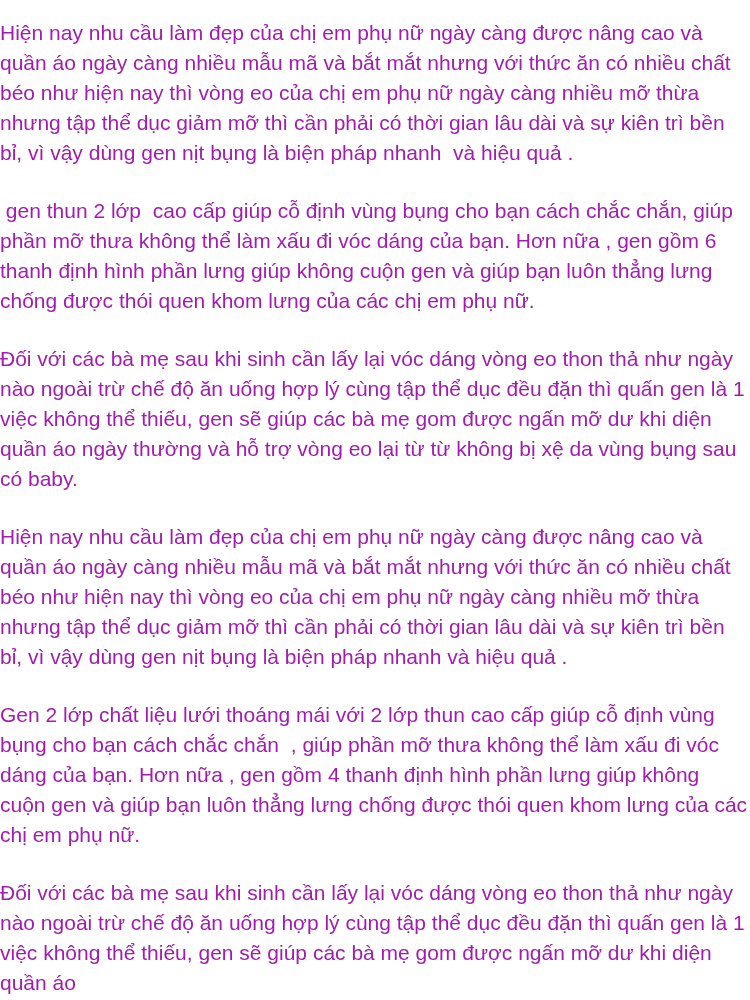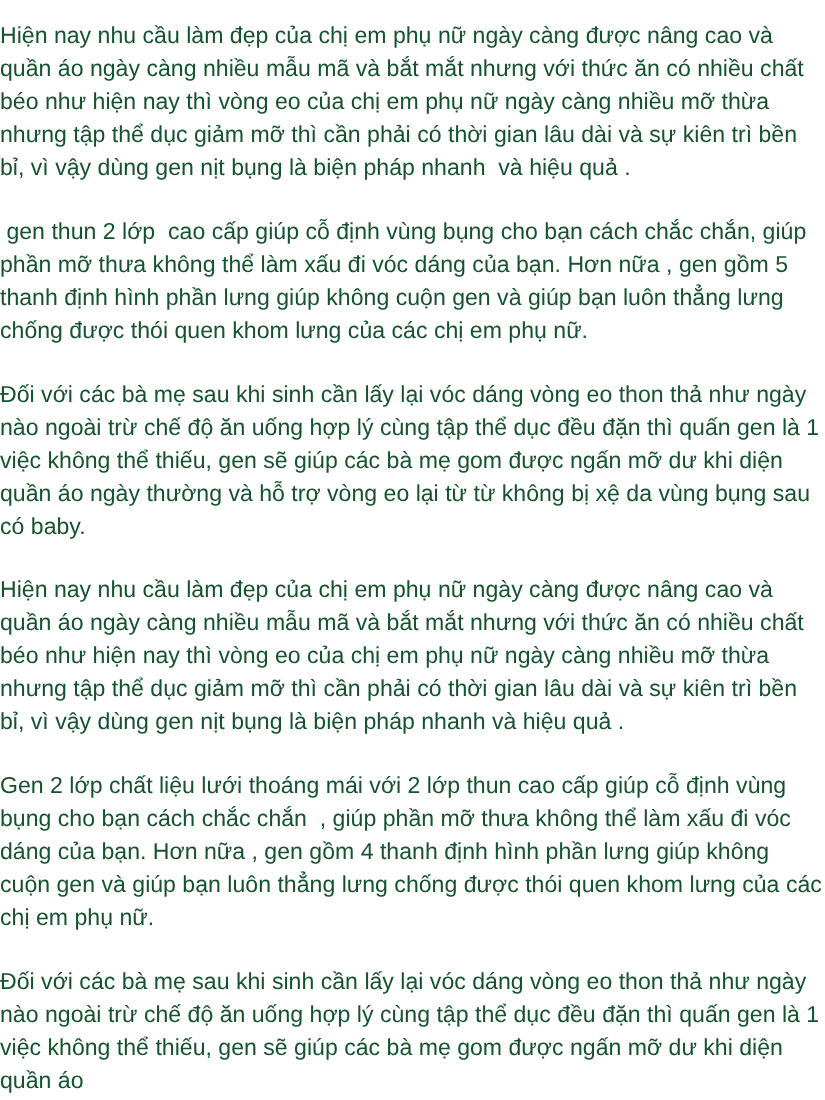--- a/index.html
+++ b/index.html
@@ -15,28 +15,28 @@
     background: #ffffff;
     box-sizing: border-box;
     padding: 18px 0 0 0;
   }
   .page p.body-paragraph {
     margin: 0 0 28px 0;
     padding: 0;
     font-family: "Liberation Sans", sans-serif;
     font-size: 21px;
     line-height: 30px;
-    color: #14532d;
+    color: #a21caf;
     white-space: pre-wrap;       
     overflow-wrap: break-word;
   }
 </style>
 </head>
 <body>
 
 <div class="page">
   <p class="body-paragraph">Hiện nay nhu cầu làm đẹp của chị em phụ nữ ngày càng được nâng cao và quần áo ngày càng nhiều mẫu mã và bắt mắt nhưng với thức ăn có nhiều chất béo như hiện nay thì vòng eo của chị em phụ nữ ngày càng nhiều mỡ thừa nhưng tập thể dục giảm mỡ thì cần phải có thời gian lâu dài và sự kiên trì bền bỉ, vì vậy dùng gen nịt bụng là biện pháp nhanh  và hiệu quả .</p>
-  <p class="body-paragraph"> gen thun 2 lớp  cao cấp giúp cỗ định vùng bụng cho bạn cách chắc chắn, giúp phần mỡ thưa không thể làm xấu đi vóc dáng của bạn. Hơn nữa , gen gồm 5 thanh định hình phần lưng giúp không cuộn gen và giúp bạn luôn thẳng lưng chống được thói quen khom lưng của các chị em phụ nữ.</p>
+  <p class="body-paragraph"> gen thun 2 lớp  cao cấp giúp cỗ định vùng bụng cho bạn cách chắc chắn, giúp phần mỡ thưa không thể làm xấu đi vóc dáng của bạn. Hơn nữa , gen gồm 6 thanh định hình phần lưng giúp không cuộn gen và giúp bạn luôn thẳng lưng chống được thói quen khom lưng của các chị em phụ nữ.</p>
   <p class="body-paragraph">Đối với các bà mẹ sau khi sinh cần lấy lại vóc dáng vòng eo thon thả như ngày nào ngoài trừ chế độ ăn uống hợp lý cùng tập thể dục đều đặn thì quấn gen là 1 việc không thể thiếu, gen sẽ giúp các bà mẹ gom được ngấn mỡ dư khi diện quần áo ngày thường và hỗ trợ vòng eo lại từ từ không bị xệ da vùng bụng sau có baby.</p>
   <p class="body-paragraph">Hiện nay nhu cầu làm đẹp của chị em phụ nữ ngày càng được nâng cao và quần áo ngày càng nhiều mẫu mã và bắt mắt nhưng với thức ăn có nhiều chất béo như hiện nay thì vòng eo của chị em phụ nữ ngày càng nhiều mỡ thừa nhưng tập thể dục giảm mỡ thì cần phải có thời gian lâu dài và sự kiên trì bền bỉ, vì vậy dùng gen nịt bụng là biện pháp nhanh và hiệu quả .</p>
   <p class="body-paragraph">Gen 2 lớp chất liệu lưới thoáng mái với 2 lớp thun cao cấp giúp cỗ định vùng bụng cho bạn cách chắc chắn  , giúp phần mỡ thưa không thể làm xấu đi vóc dáng của bạn. Hơn nữa , gen gồm 4 thanh định hình phần lưng giúp không cuộn gen và giúp bạn luôn thẳng lưng chống được thói quen khom lưng của các chị em phụ nữ.</p>
   <p class="body-paragraph">Đối với các bà mẹ sau khi sinh cần lấy lại vóc dáng vòng eo thon thả như ngày nào ngoài trừ chế độ ăn uống hợp lý cùng tập thể dục đều đặn thì quấn gen là 1 việc không thể thiếu, gen sẽ giúp các bà mẹ gom được ngấn mỡ dư khi diện quần áo</p>
 </div>
 
 </body></html>

